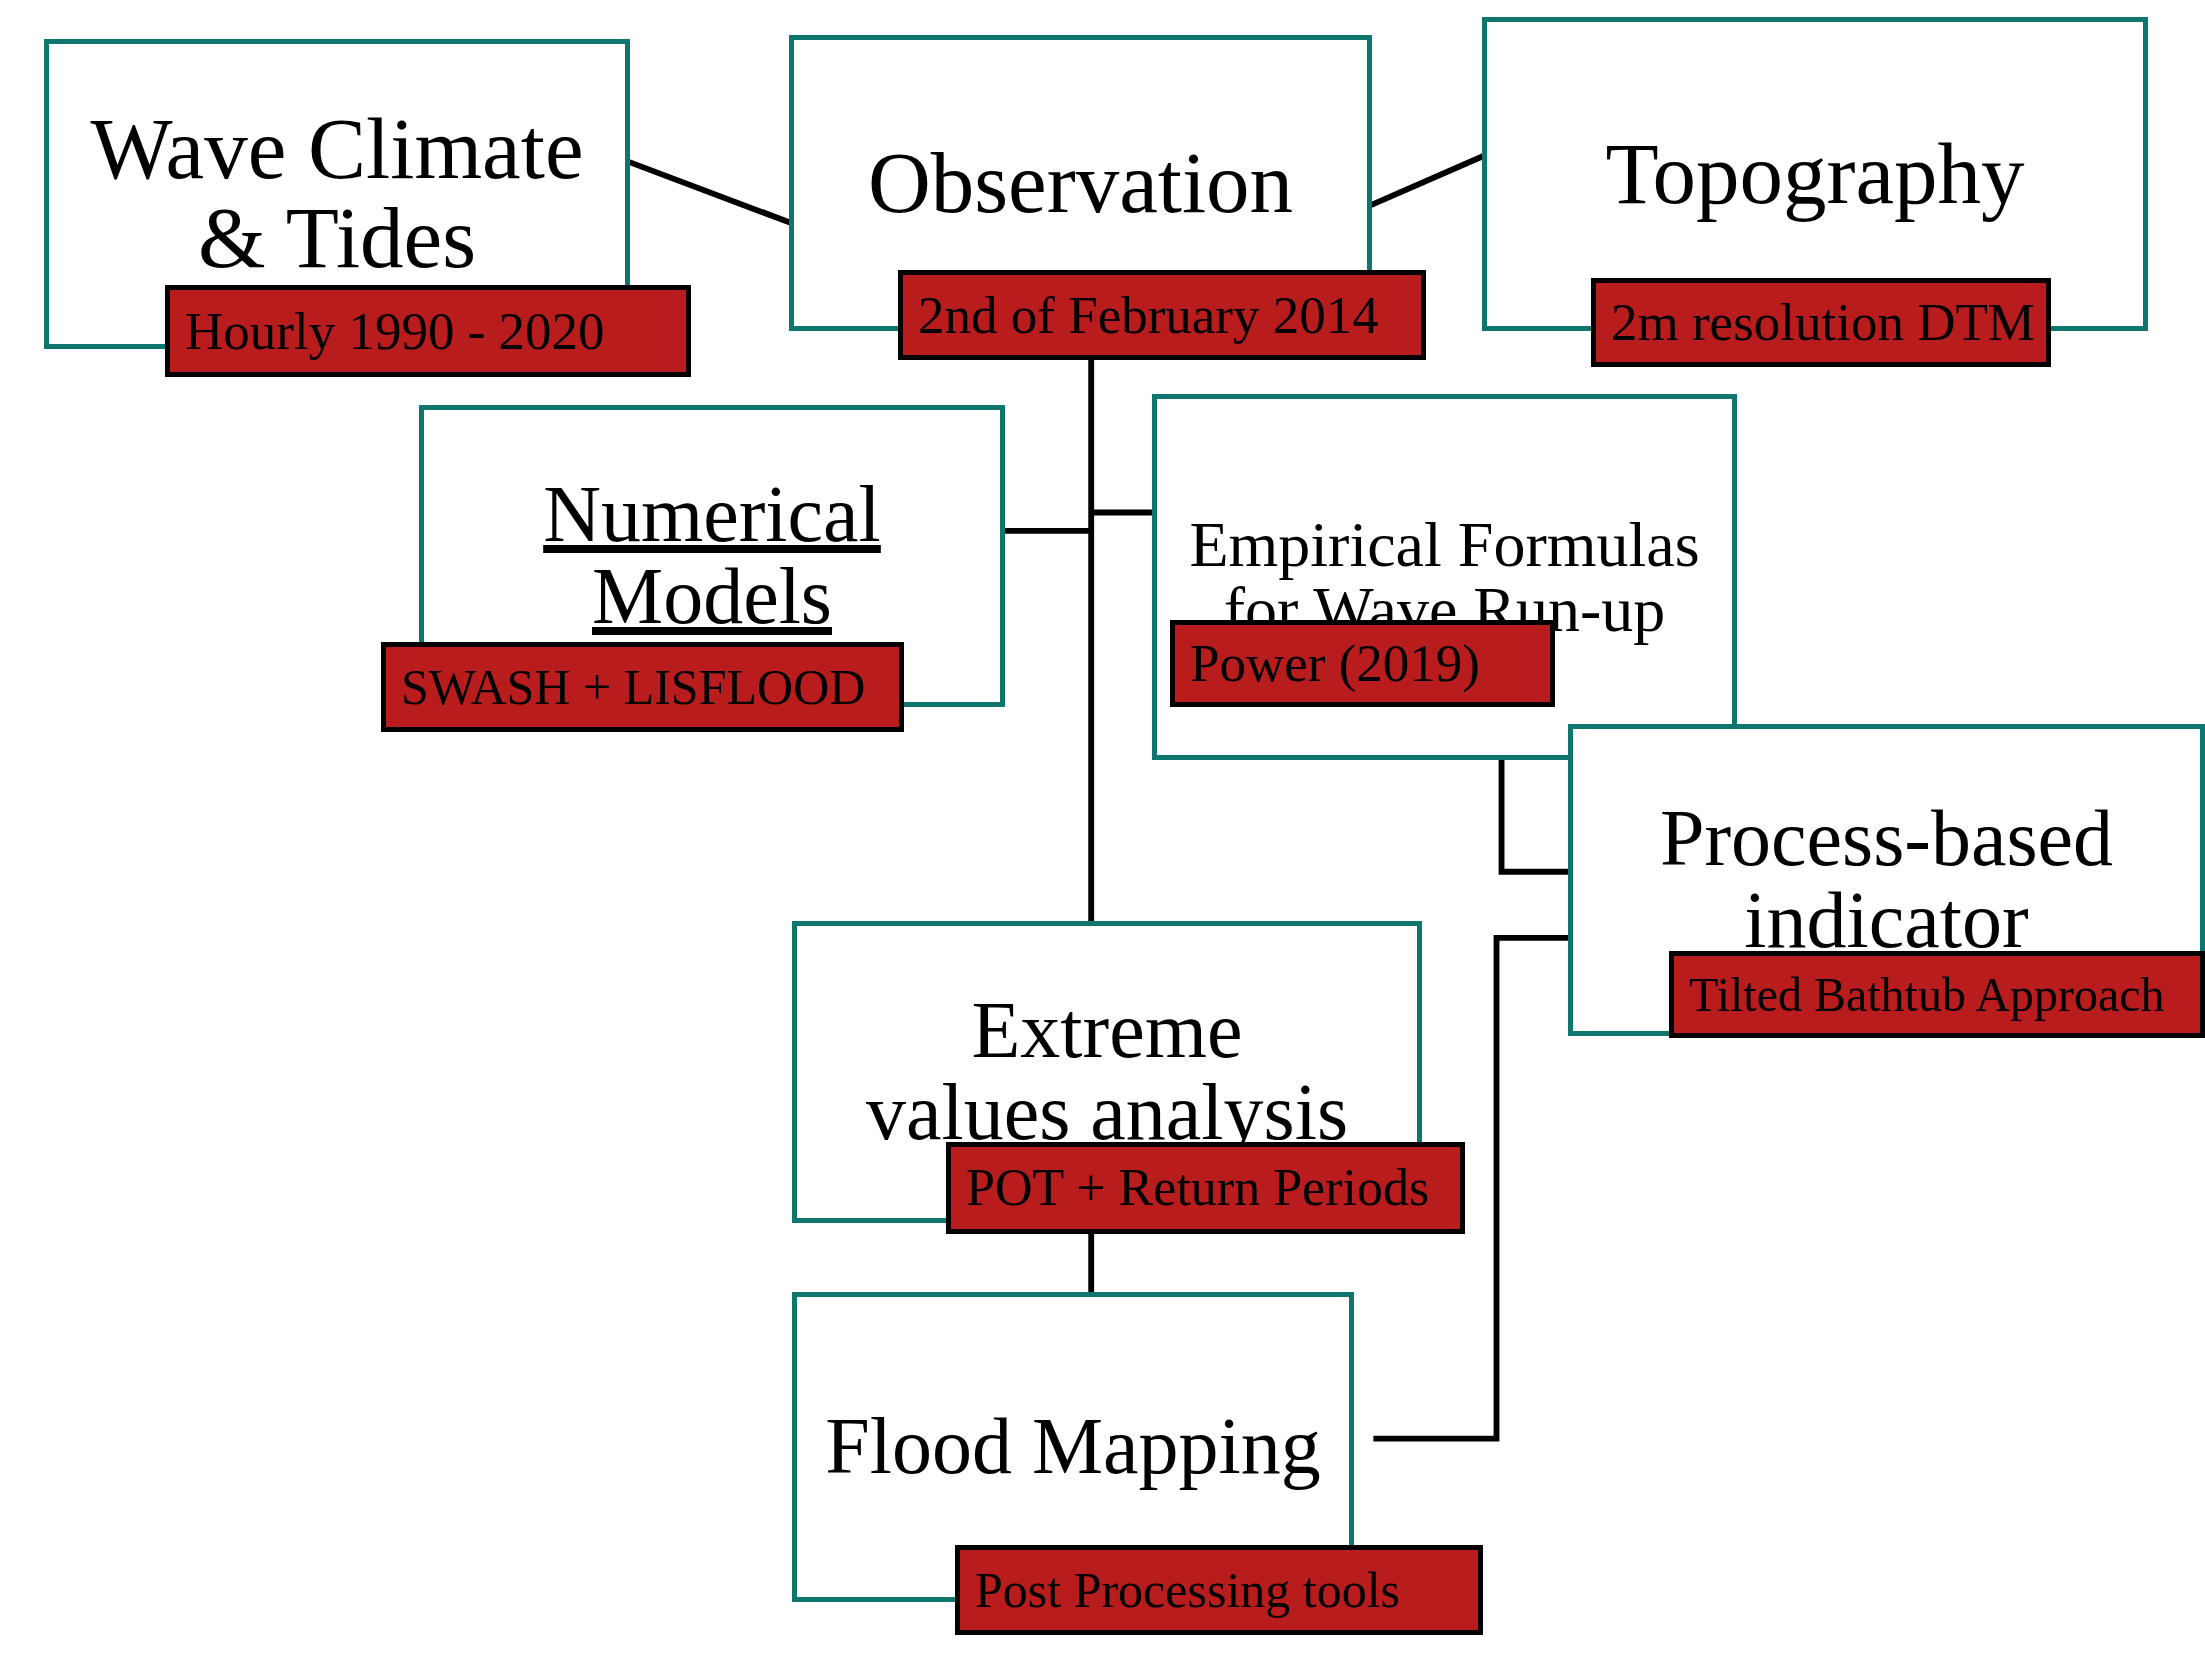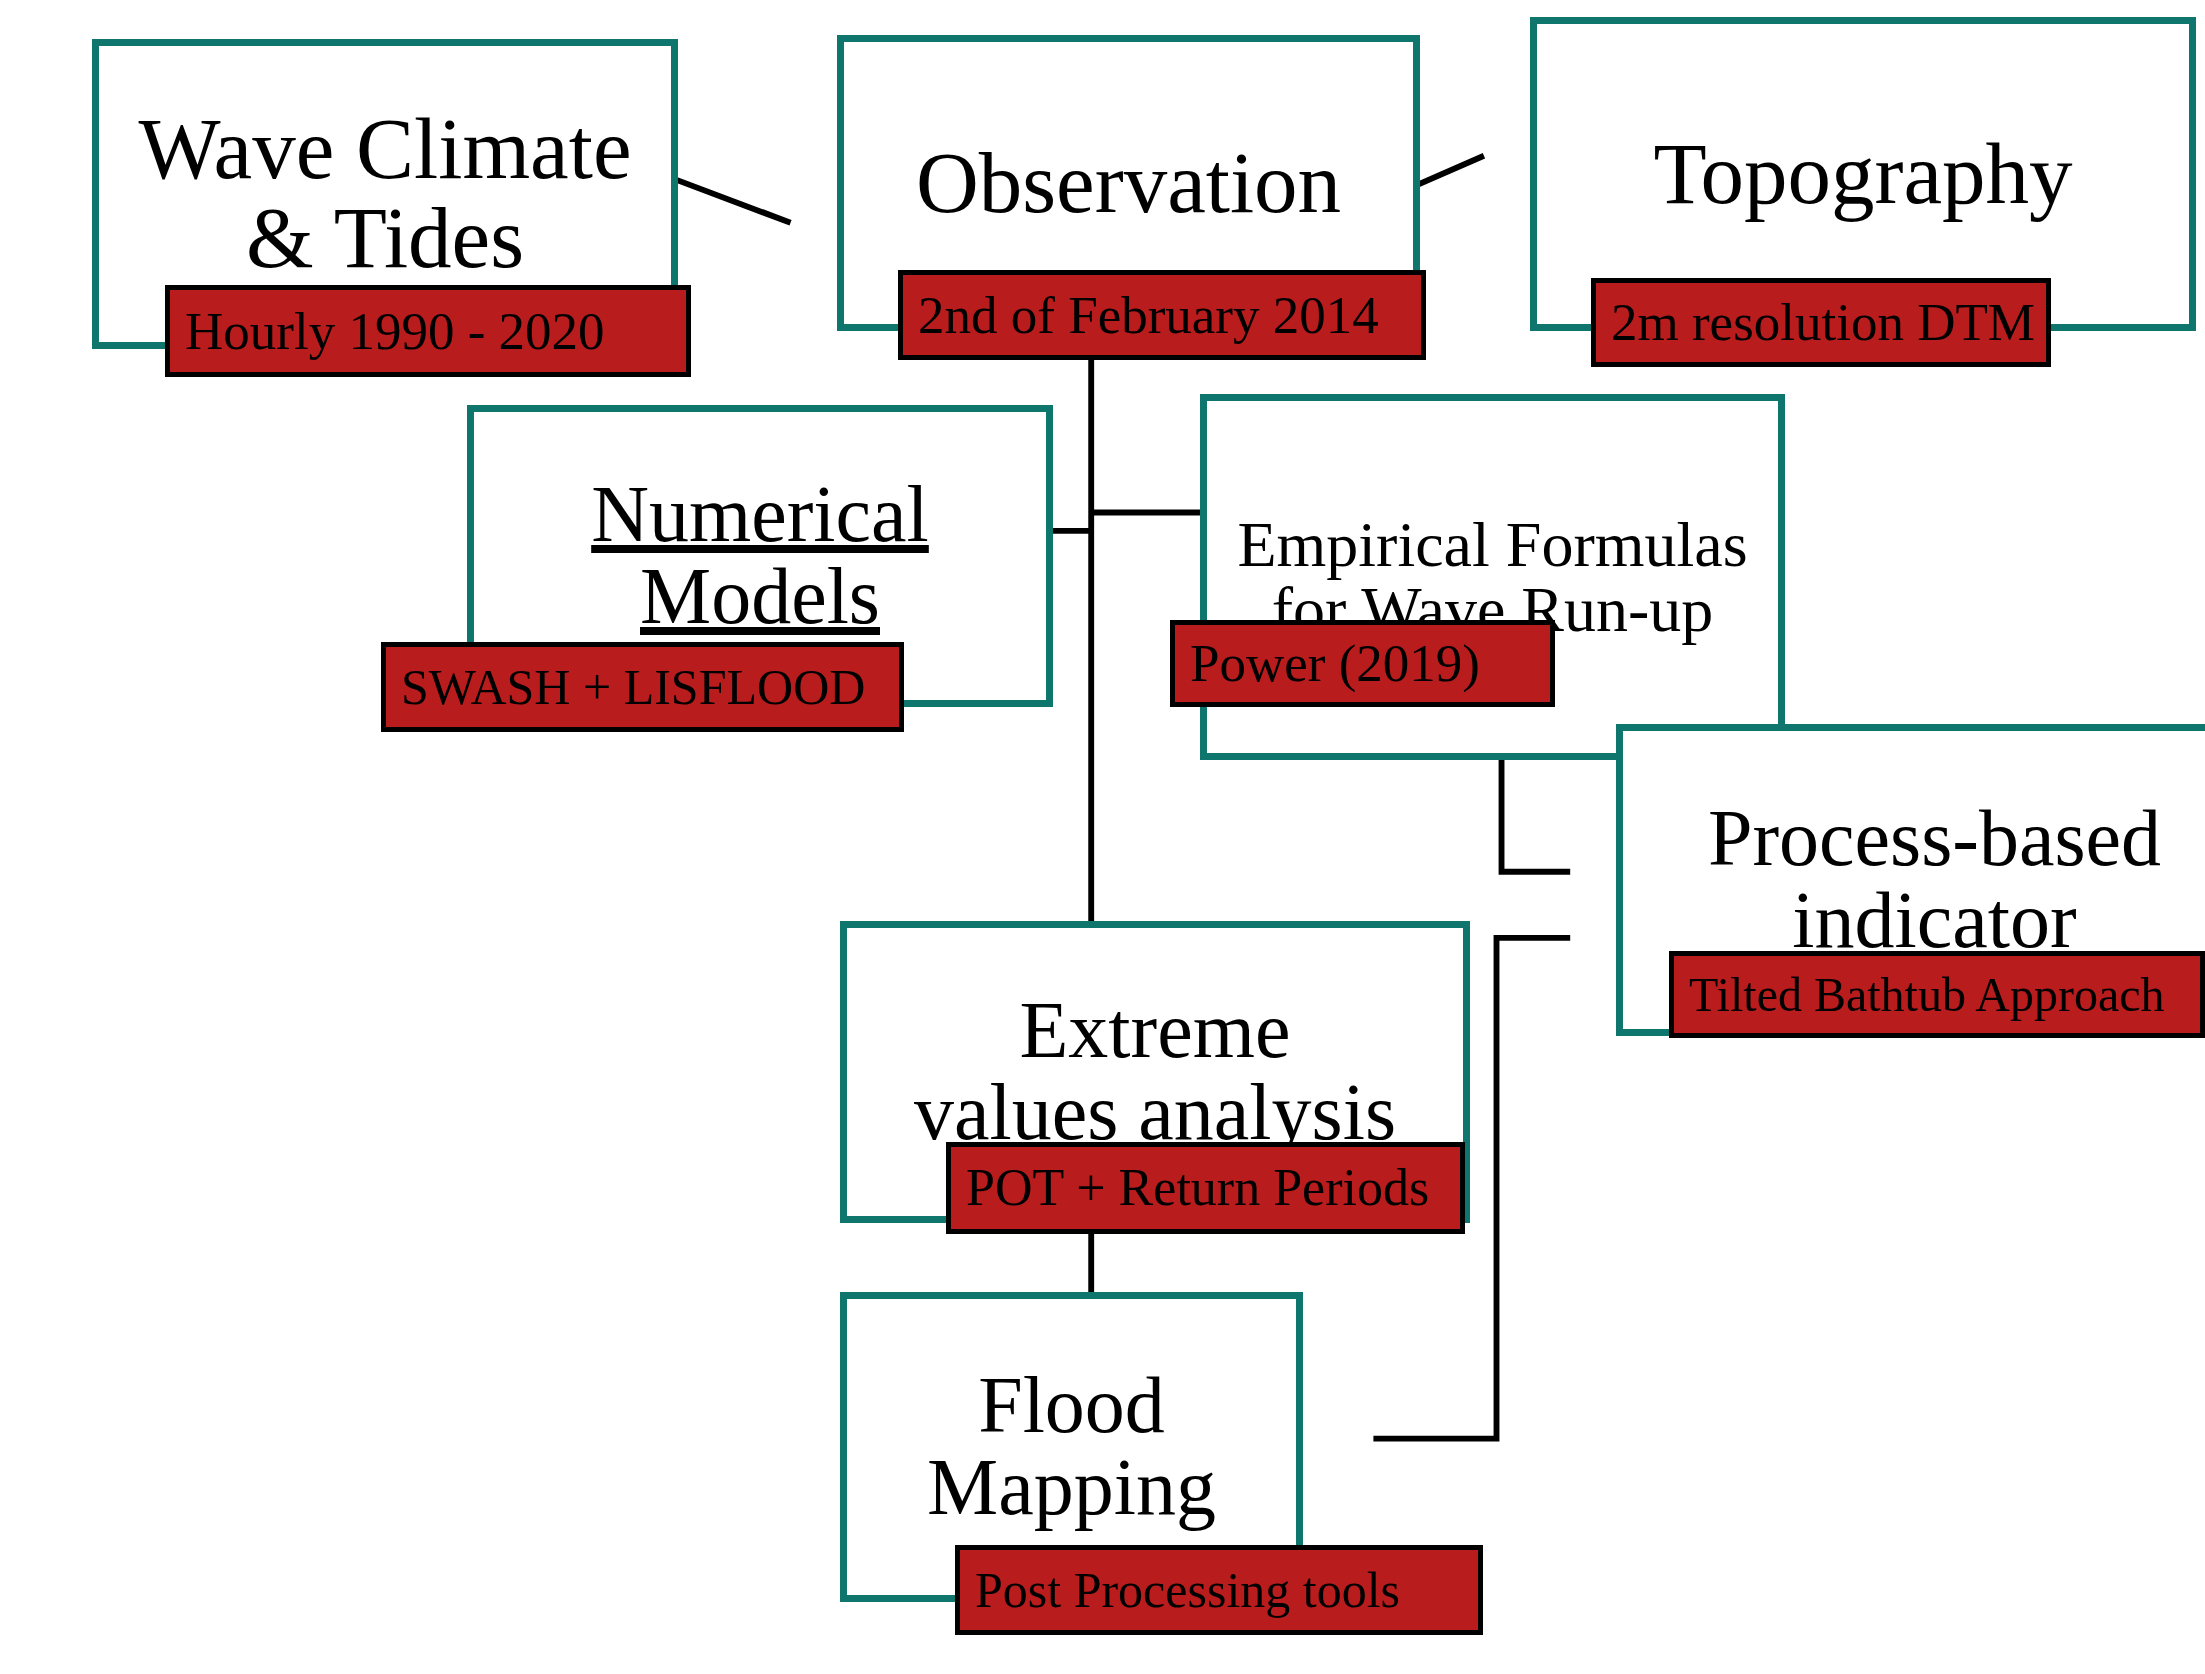--- a/index.html
+++ b/index.html
@@ -23,27 +23,26 @@
     left: 0;
     top: 0;
     width: 2205px;
     height: 1674px;
     pointer-events: none;
   }
   .node {
     position: absolute;
     box-sizing: border-box;
     background: #ffffff;
-    border: 7px solid #0f766e;
+    border: 5px solid #0f766e;
     display: flex;
     align-items: center;
     justify-content: center;
     text-align: center;
     z-index: 2;
-    margin-left: 48px;
   }
   .node .label {
     display: block;
     line-height: 1.02;
     color: #000000;
     padding: 0 11.7px;
     white-space: pre-line;
   }
   .badge {
     position: absolute;
@@ -77,21 +76,21 @@
 
   #node-empirical      { left: 1152px; top: 394px;  width: 585px;  height: 366px; }
   #node-empirical .label { font-size: 64px; }
 
   #node-process        { left: 1568px; top: 724px;  width: 637px;  height: 312px; }
   #node-process .label { font-size: 80px; }
 
   #node-extreme        { left: 792px;  top: 921px; width: 630px;  height: 302px; }
   #node-extreme .label { font-size: 80px; }
 
-  #node-flood          { left: 792px;  top: 1292px; width: 463px;  height: 310px; }
+  #node-flood          { left: 792px;  top: 1292px; width: 562px;  height: 310px; }
   #node-flood .label { font-size: 80px; }
 
   
   #badge-wave-climate  { left: 165px;  top: 285px;  width: 526px;  height: 92px; }
   #badge-wave-climate .label { font-size: 53px; }
 
   #badge-observation   { left: 898px; top: 270px;  width: 528px;  height: 90px; }
   #badge-observation .label { font-size: 53px; }
 
   #badge-topography    { left: 1591px; top: 278px;  width: 460px;  height: 89px; }

